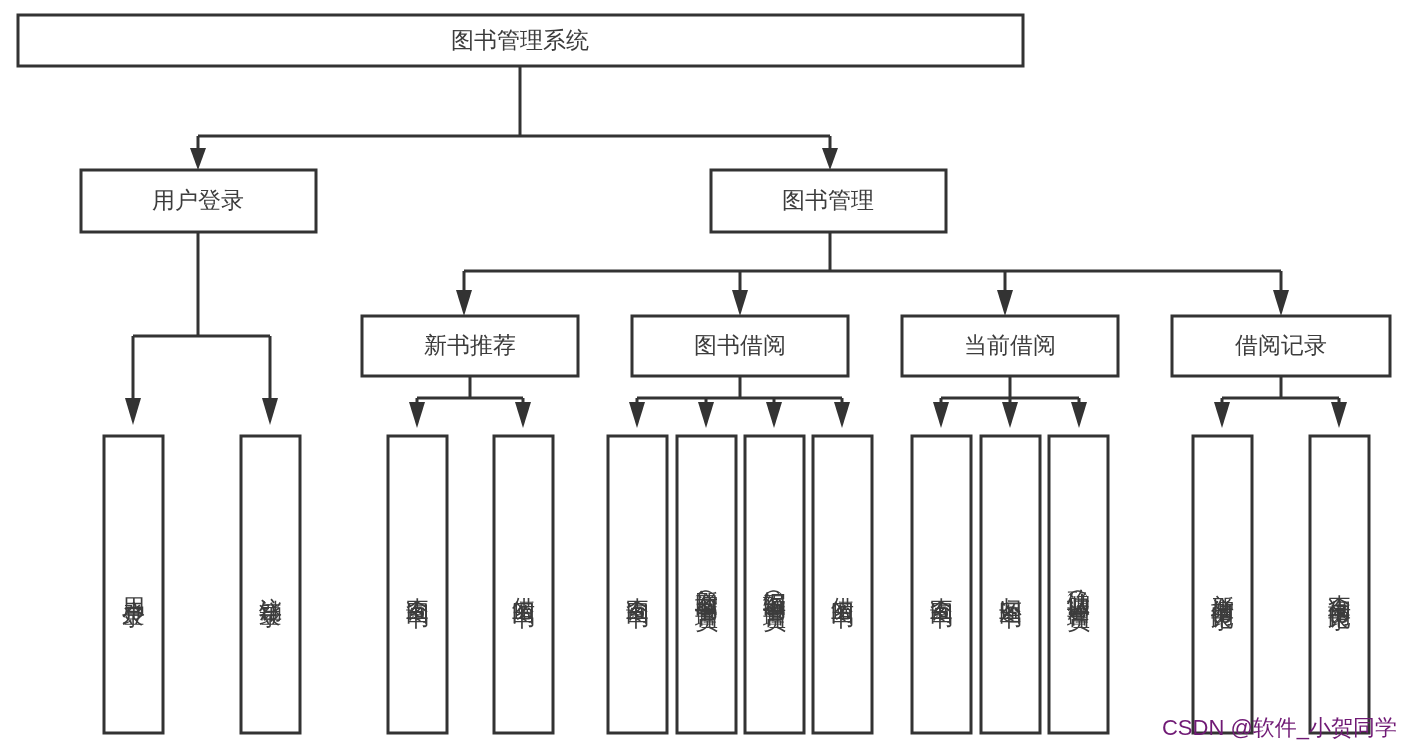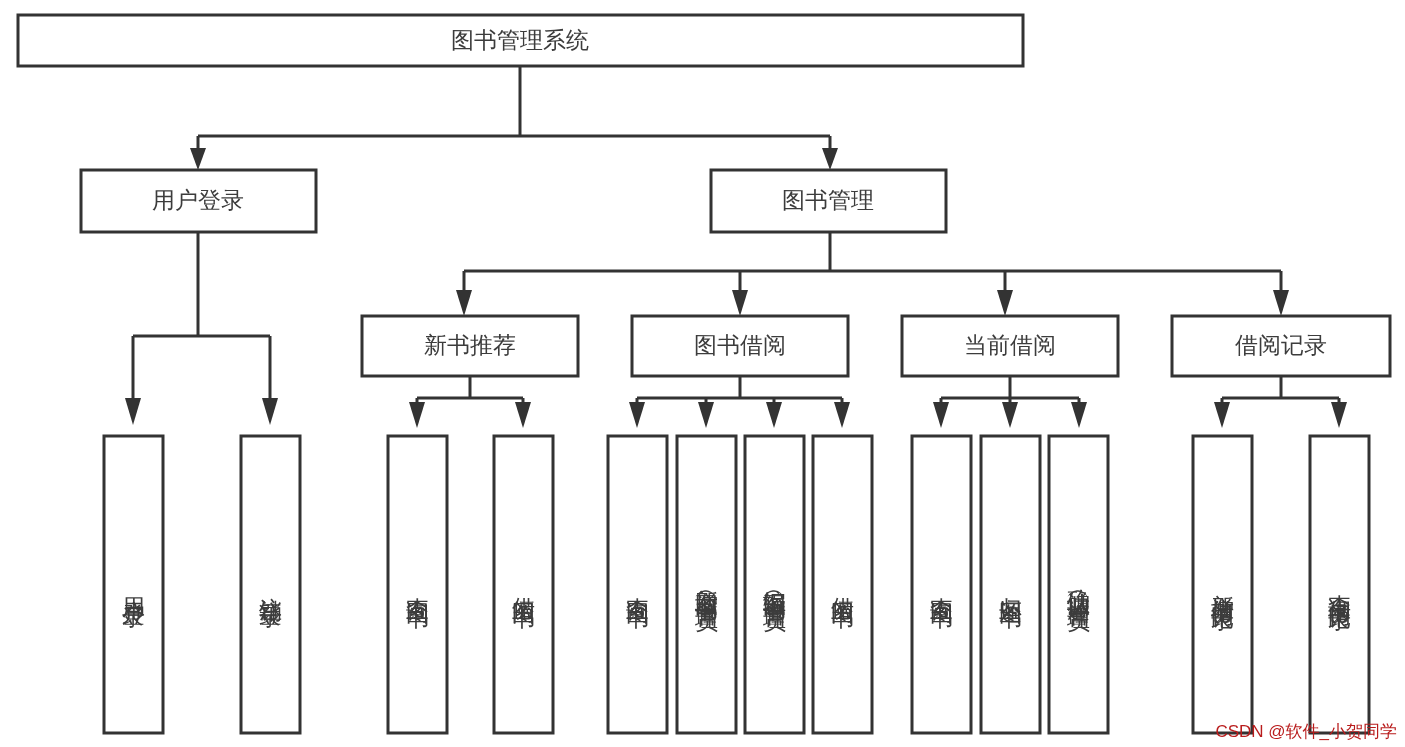--- a/index.html
+++ b/index.html
@@ -63,22 +63,22 @@
     display: flex;
     align-items: center;
     justify-content: center;
     pointer-events: none;
   }
   .watermark {
     position: absolute;
     right: 8px;
     bottom: 4px;
     font-family: "Liberation Sans", "DejaVu Sans", sans-serif;
-    font-size: 17px;
-    color: #b91c1c;
+    font-size: 22px;
+    color: #701a75;
     white-space: nowrap;
   }
 </style>
 </head>
 <body>
 
 <div id="diagram-root">
 
   <svg class="diagram-canvas" viewBox="0 0 1405 747">
 

